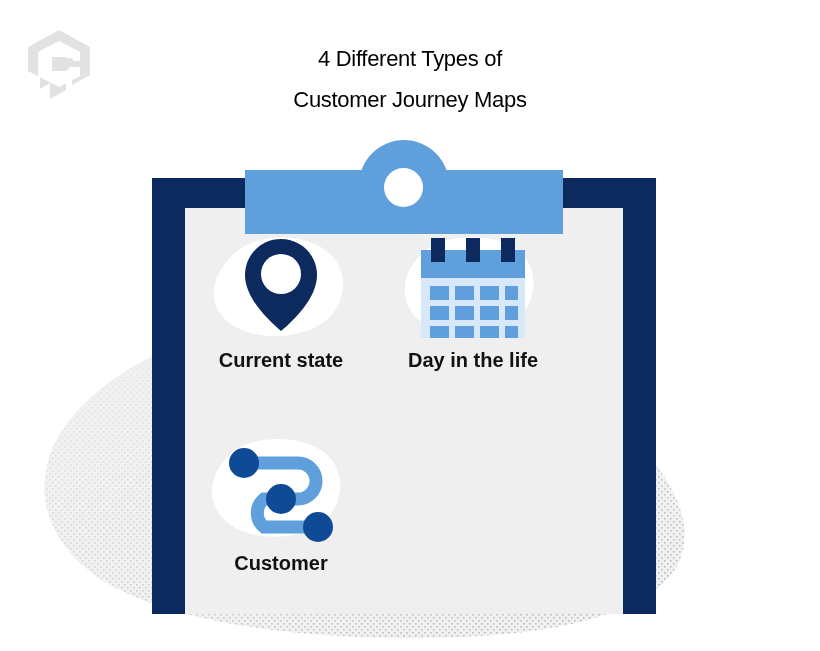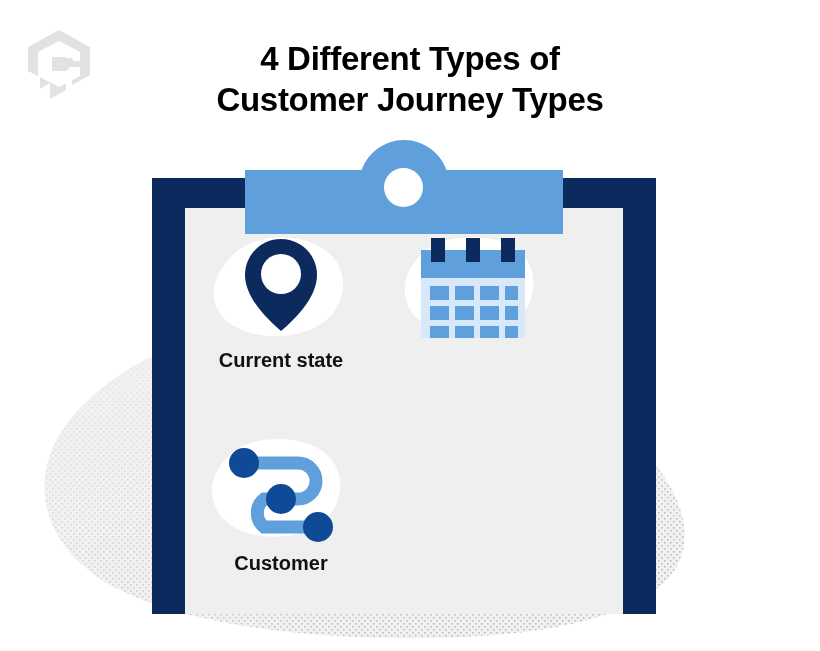--- a/index.html
+++ b/index.html
@@ -41,22 +41,22 @@
 
   
   #page-title {
     position: absolute;
     left: 0;
     top: 38px;
     width: 820px;
     text-align: center;
     z-index: 5;
     color: #000000;
-    font-weight: bold;
-    font-size: 33px;
+    font-weight: normal;
+    font-size: 22px;
     line-height: 41px;
     letter-spacing: -0.3px;
   }
   #page-title .title-line {
     display: block;
     white-space: nowrap;
   }
 
   
   #clipboard {
@@ -191,21 +191,21 @@
 
   <svg id="brand-logo" viewBox="0 0 74 74" xmlns="http://www.w3.org/2000/svg">
     <path d="M37 3 L68 20 L68 48 L50 58 L50 52 L44 56 L44 63 L28 72 L28 56 L18 62 L18 50 L6 44 L6 20 Z" fill="#e2e2e2"></path>
     <path d="M37 14 L58 25 L58 34 L44 34 L44 30 L30 30 L30 44 L44 44 L44 40 L58 40 L58 49 L37 60 L16 49 L16 25 Z" fill="#ffffff"></path>
     <rect x="33" y="31" width="18" height="4" rx="2" fill="#e2e2e2"></rect>
     <rect x="33" y="39" width="14" height="4" rx="2" fill="#e2e2e2"></rect>
   </svg>
 
   <div id="page-title">
     <span class="title-line">4 Different Types of</span>
-    <span class="title-line">Customer Journey Types</span>
+    <span class="title-line">Customer Journey Maps</span>
   </div>
 
   <div id="clipboard">
     <div id="clipboard-frame"></div>
     <div id="clipboard-paper"></div>
     <div id="clipboard-clip-knob"></div>
     <div id="clipboard-clip"></div>
     <div id="clipboard-clip-hole"></div>
   </div>
 
@@ -240,20 +240,21 @@
             <rect x="57" y="76" width="19" height="14"></rect>
             <rect x="82" y="76" width="19" height="14"></rect>
             <rect x="107" y="76" width="13" height="14"></rect>
             <rect x="32" y="96" width="19" height="12"></rect>
             <rect x="57" y="96" width="19" height="12"></rect>
             <rect x="82" y="96" width="19" height="12"></rect>
             <rect x="107" y="96" width="13" height="12"></rect>
           </g>
         </svg>
       </div>
+      <div class="item-label">Day in the life</div>
     </div>
 
 
     <div class="item-cell">
       <div class="item-icon-wrap">
         <svg viewBox="0 0 150 112" width="150" height="112" xmlns="http://www.w3.org/2000/svg">
           <path d="M28 18 C52 0, 106 2, 125 26 C143 48, 134 84, 104 97 C74 110, 30 104, 14 82 C-1 61, 6 36, 28 18 Z" fill="#ffffff"></path>
           <path d="M38 30 L92 30 A18 18 0 0 1 92 66 L58 66 A18 18 0 0 0 58 94 L112 94" fill="none" stroke="#5fa0dc" stroke-width="13" stroke-linecap="round"></path>
           <circle cx="38" cy="30" r="15" fill="#0f4a96"></circle>
           <circle cx="75" cy="66" r="15" fill="#0f4a96"></circle>

